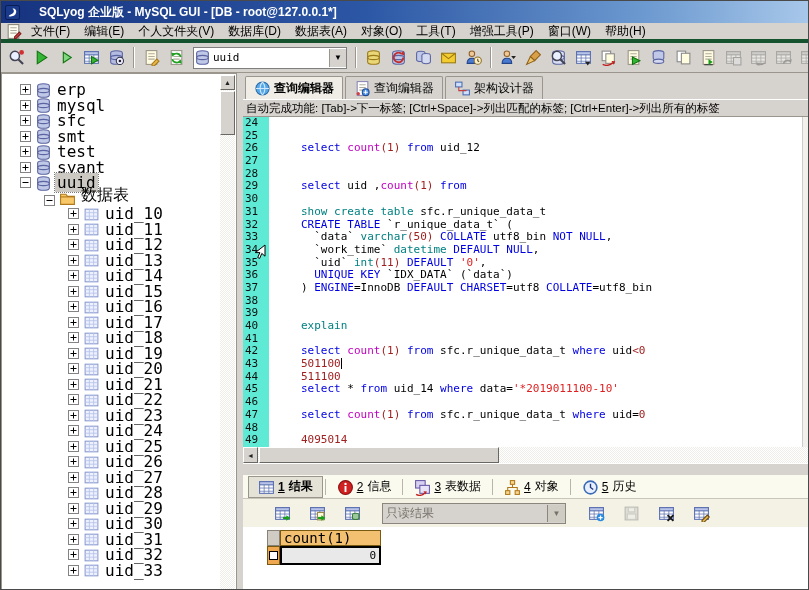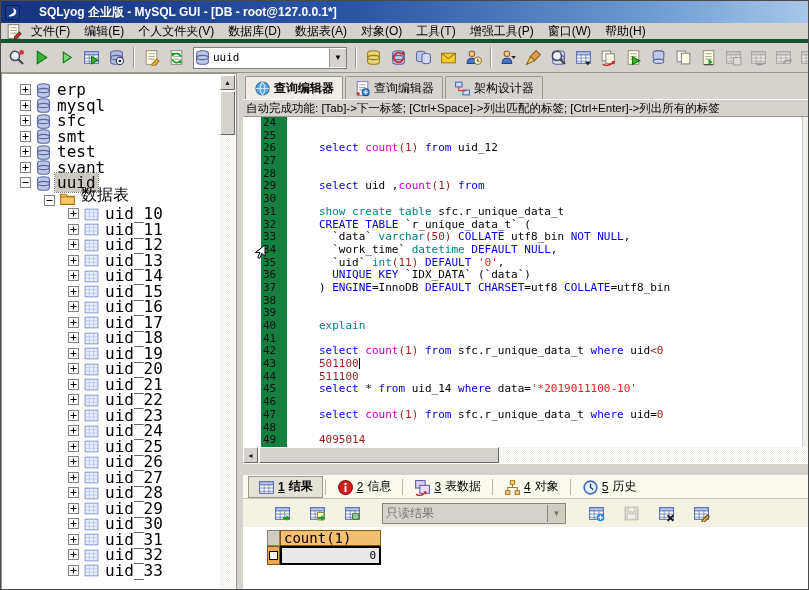--- a/index.html
+++ b/index.html
@@ -53,21 +53,21 @@
   .etab{height:22px;display:flex;align-items:center;gap:4px;padding:0 8px;margin-right:2px;
     border:1px solid #9a968e;border-bottom:none;border-radius:2px 2px 0 0;background:#d6d3ce;}
   .etab.active{background:#efede6;font-weight:bold;}
   .etab .eticon{width:16px;height:16px;}
   #hintbar{position:absolute;left:0;top:26px;width:567px;height:18px;background:#d6d3ce;
     border-top:1px solid #fff;border-bottom:1px solid #9a968e;line-height:16px;font-size:11.5px;
     padding-left:3px;box-sizing:border-box;white-space:nowrap;overflow:hidden;}
   
   #editor{position:absolute;left:0;top:44px;width:567px;height:330px;background:#fff;overflow:hidden;}
   .eline{display:flex;height:12.69px;line-height:12.69px;font-family:"DejaVu Sans Mono",monospace;font-size:11px;}
-  .eline .ln{width:26px;flex:none;background:#15803d;padding-left:2px;box-sizing:border-box;color:#111;margin-left:18px;}
+  .eline .ln{width:26px;flex:none;background:#5eead4;padding-left:2px;box-sizing:border-box;color:#111;}
   .eline .ecode{padding-left:4px;white-space:pre;margin-left:28px;}
   .tok.kw{color:#0000e0;} .tok.fn{color:#c000c0;} .tok.num{color:#a02020;}
   .tok.ty{color:#008080;} .tok.str{color:#e02020;} .tok.id{color:#000;}
   .caret{display:inline-block;width:1px;height:11px;background:#000;vertical-align:-2px;}
   #edvscroll{position:absolute;right:0;top:44px;width:7px;height:330px;background:#f2f0ea;border-left:1px solid #ccc;}
   #edhscroll{position:absolute;left:0;top:374px;width:567px;height:16px;
     background:repeating-conic-gradient(#fff 0 25%,#efede8 0 50%) 0 0/2px 2px;}
   #edhscroll .sbtn{position:absolute;left:0;top:0;height:16px;}
   #hthumb{position:absolute;left:16px;top:0;width:240px;height:16px;background:#d6d3ce;
     border:1px solid;border-color:#fff #6a6862 #6a6862 #fff;box-sizing:border-box;}

